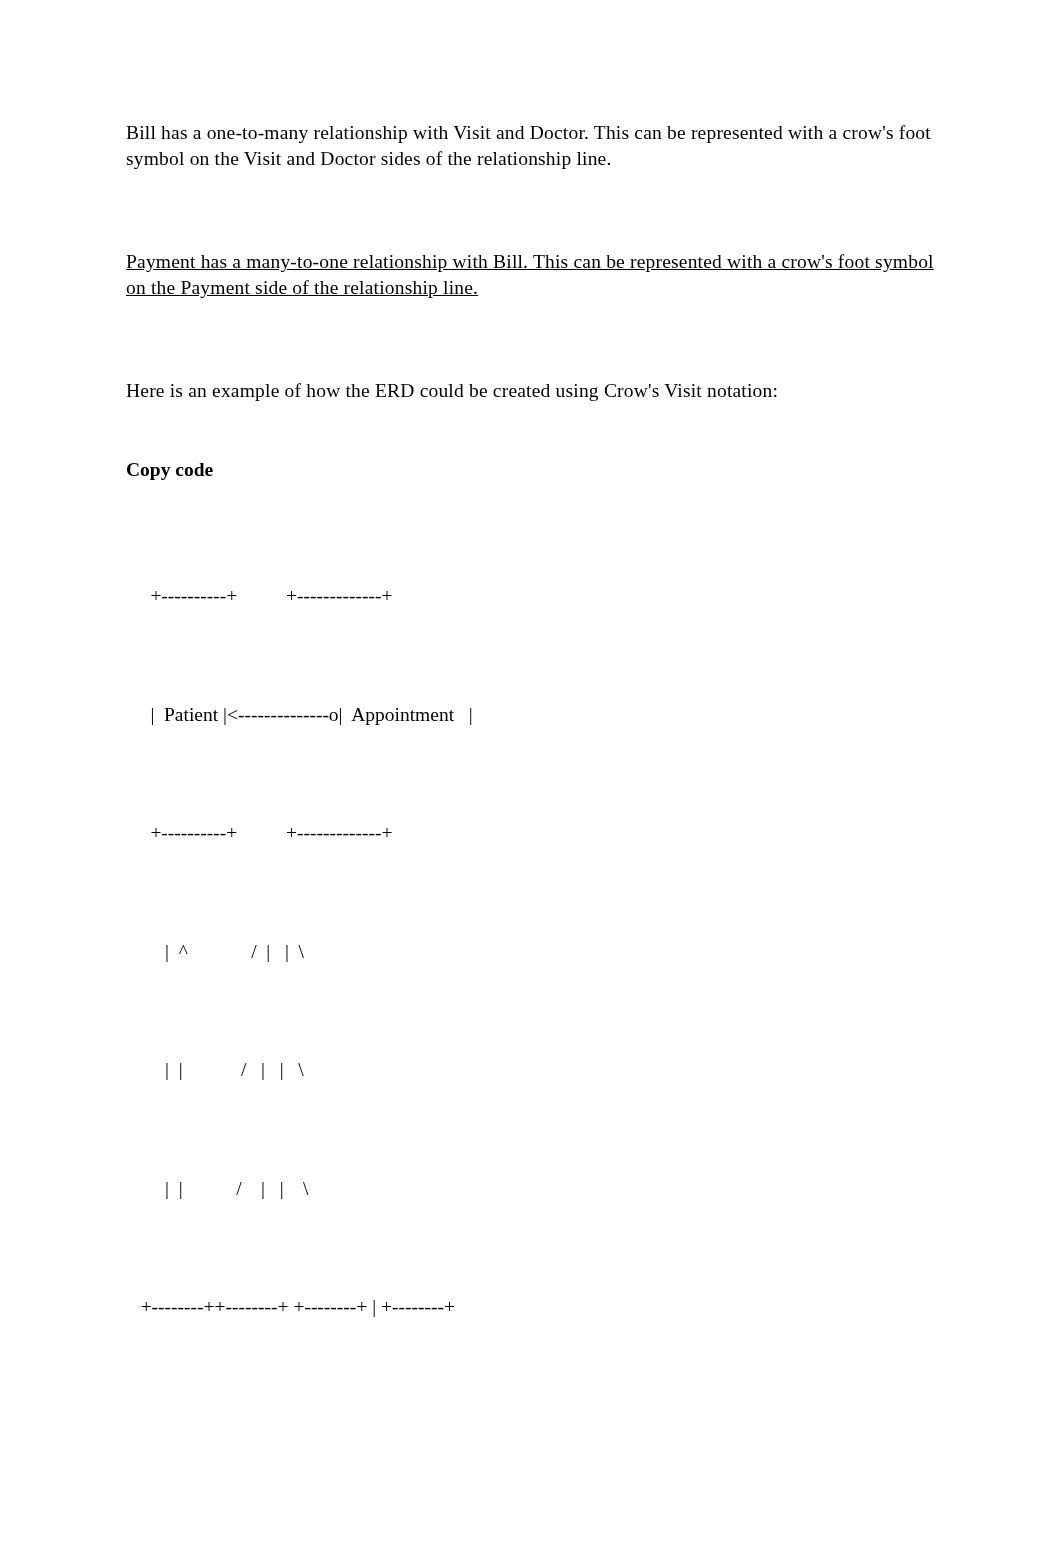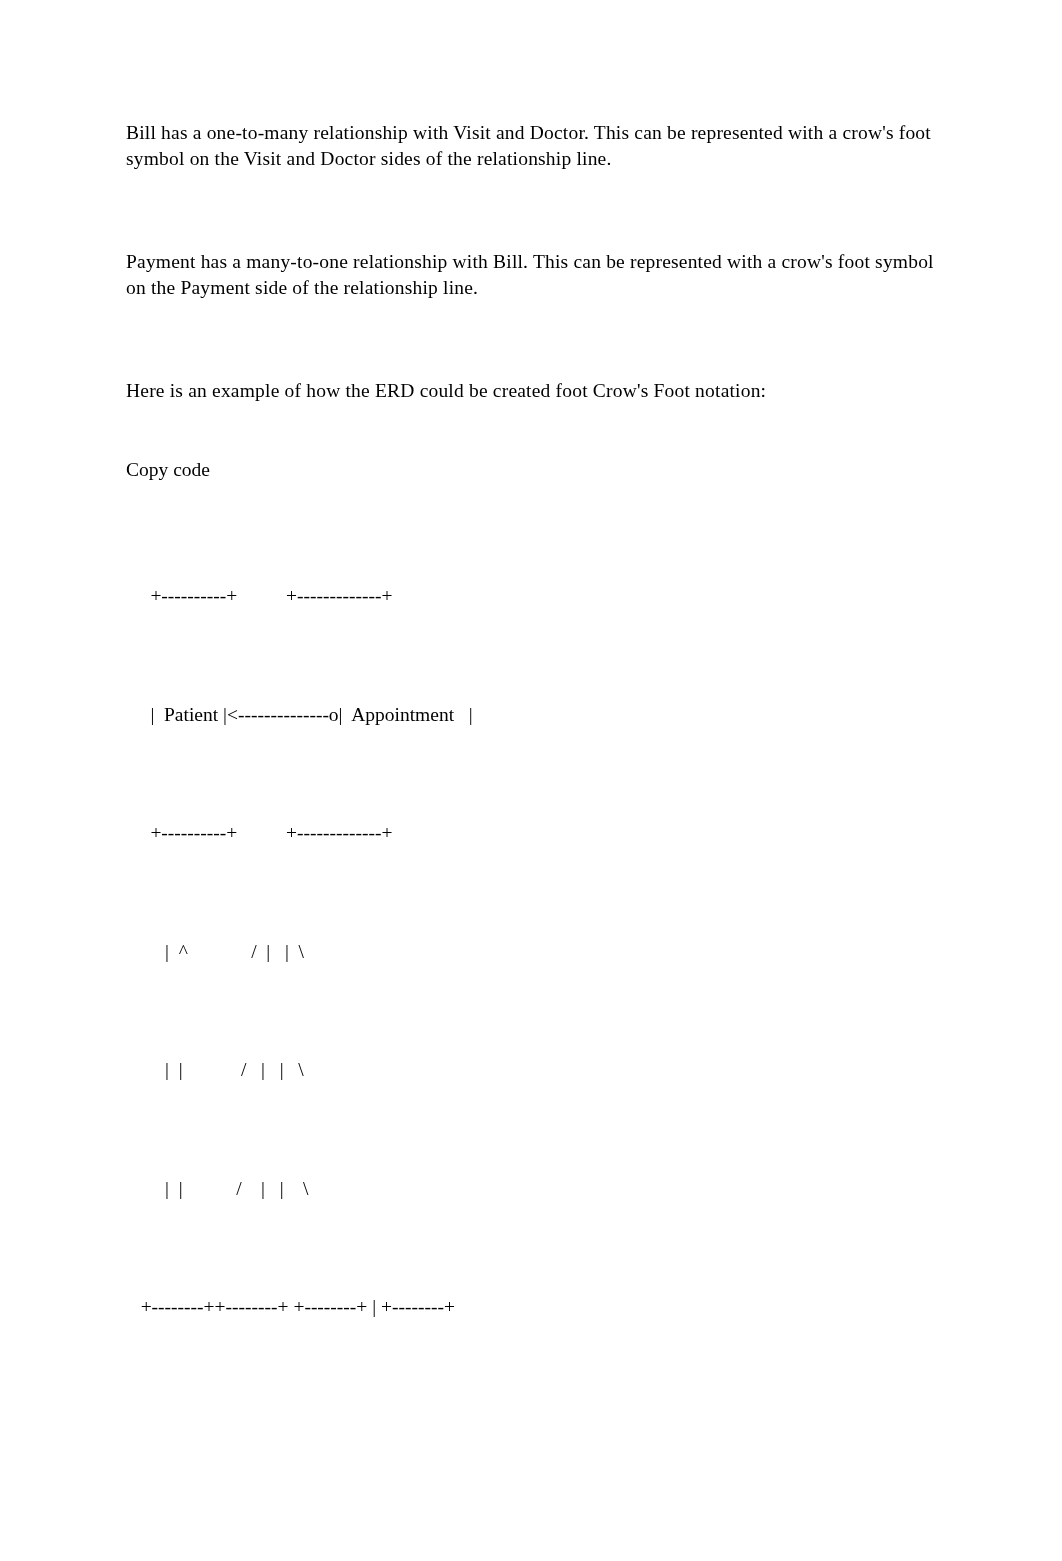--- a/index.html
+++ b/index.html
@@ -32,33 +32,34 @@
   }
   .para {
     font-size: 19.5px;
     line-height: 26px;
     text-align: left;
     margin: 0 0 0 0;
     color: #000000;
     letter-spacing: 0.01em;
   }
   .para-gap-1 { margin-bottom: 77px; }
-  .para-gap-2 { margin-bottom: 77px; }
+  .para-gap-2 { margin-bottom: 77px; text-decoration: underline; }
   .para-gap-3 { margin-bottom: 76px; }
   .para-gap-4 { margin-bottom: 53px; }
 
   .code-lang {
     font-size: 19.5px;
     line-height: 26px;
     margin: 0 0 13px 0;
   }
   .code-copy {
     font-size: 19.5px;
     line-height: 26px;
     margin: 0 0 14px 0;
+    font-weight: bold;
   }
 
   
   .ascii-block {
     font-family: "Liberation Serif", "DejaVu Serif", serif;
     font-size: 19.5px;
     line-height: 39.5px;
     white-space: pre;
     color: #000000;
     margin: 0;
@@ -76,21 +77,21 @@
 <body>
 
 <div class="page">
   <div class="content">
 
     <p class="para para-gap-1">Bill has a one-to-many relationship with Visit and Doctor. This can be represented with a crow's foot symbol on the Visit and Doctor sides of the relationship line.</p>
 
     <p class="para para-gap-2">Payment has a many-to-one relationship with Bill. This can be represented with a crow's foot symbol on the Payment side of the relationship line.</p>
 
 
-    <p class="para para-gap-4">Here is an example of how the ERD could be created foot Crow's Foot notation:</p>
+    <p class="para para-gap-4">Here is an example of how the ERD could be created using Crow's Visit notation:</p>
 
 
     <div class="code-copy">Copy code</div>
 
     <div class="ascii-block">
       <div class="ascii-line">     +----------+          +-------------+</div>
       <div class="ascii-line">     |  Patient |&lt;--------------o|  Appointment   |</div>
       <div class="ascii-line">     +----------+          +-------------+</div>
       <div class="ascii-line">        |  ^             /  |   |  \</div>
       <div class="ascii-line">        |  |            /   |   |   \</div>

